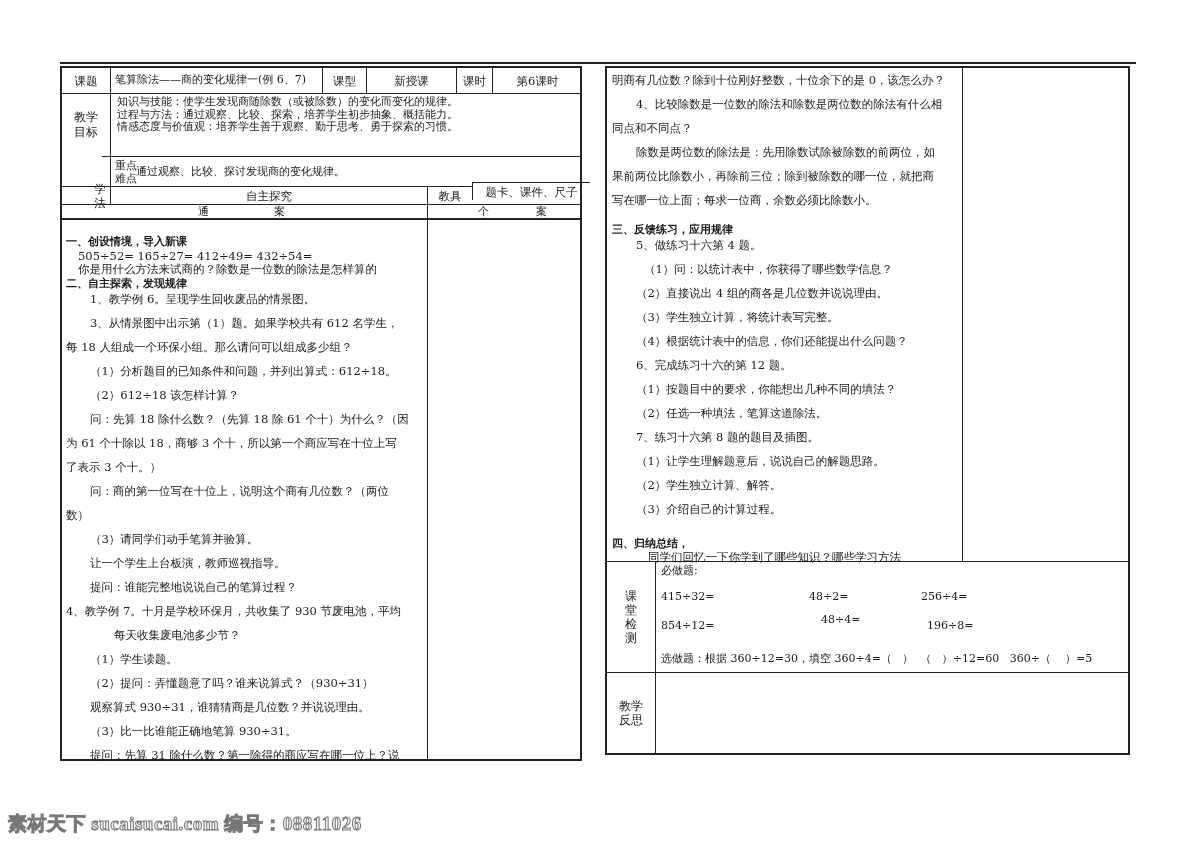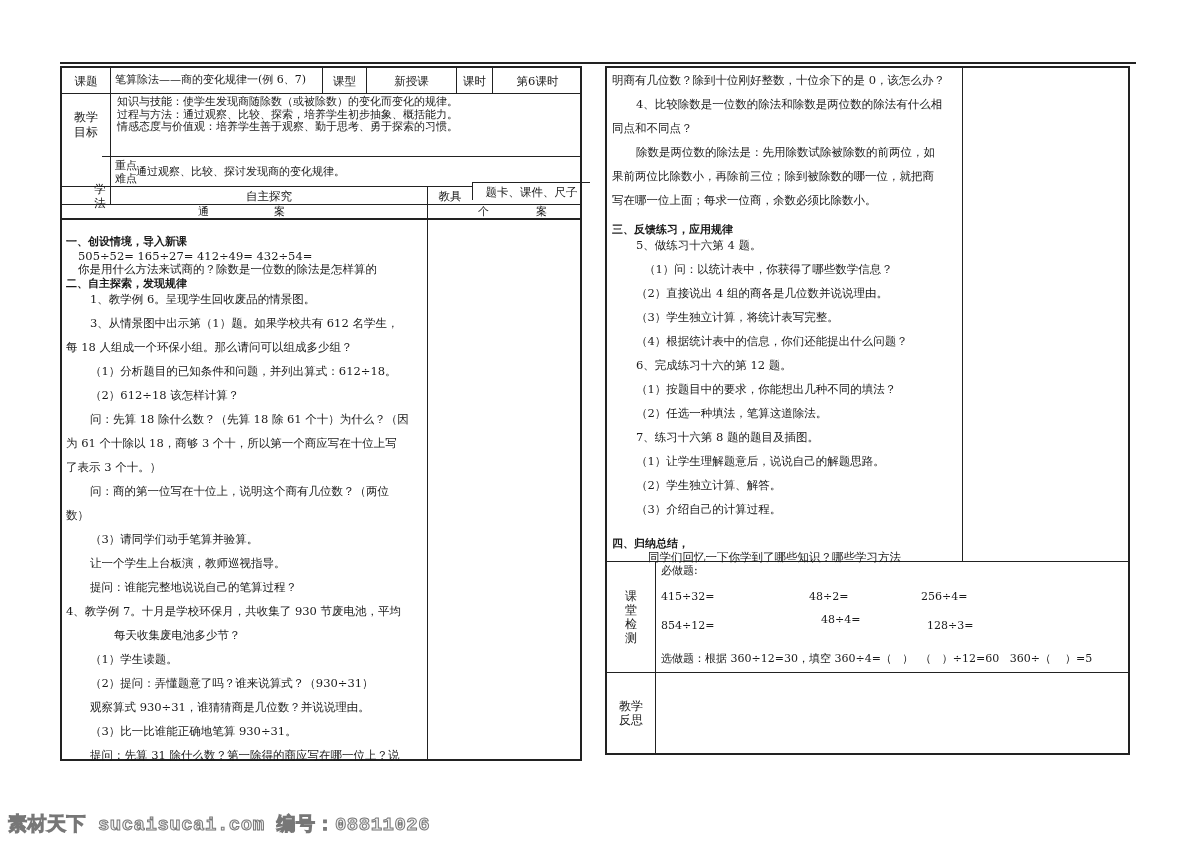--- a/index.html
+++ b/index.html
@@ -16,21 +16,21 @@
   .center { display: flex; align-items: center; justify-content: center; text-align: center; }
   .bl { border-left-width: 1px; }
   .bt { border-top-width: 1px; }
 
   .label-v { display: flex; flex-direction: column; align-items: center; justify-content: center; font-size: 12px; line-height: 15px; }
 
   .line { white-space: nowrap; position: absolute; font-size: 11.5px; }
   .bold { font-weight: bold; font-family: "DejaVu Sans", "Liberation Sans", sans-serif; font-size: 11px; text-align: right; }
 
   .watermark {
-    position: absolute; left: 8px; top: 811px; font-family: Liberation Mono, monospace;
+    position: absolute; left: 8px; top: 811px; font-family: Liberation Serif, serif;
     font-weight: bold; font-size: 19px; color: #f2f2f2; letter-spacing: 0.5px;
     -webkit-text-stroke: 1px #777;
   }
 </style>
 </head>
 <body>
 
 <div class="top-rule"></div>
 
 <div class="page left-page">
@@ -113,21 +113,21 @@
     <span>检</span>
     <span>测</span>
   </div>
   <div class="cell bt bl" style="left:48px;top:493px;width:473px;height:111px;font-size:11px;">
     <span style="position:absolute;left:5px;top:2px;">必做题:</span>
     <span style="position:absolute;left:5px;top:28px;">415÷32=</span>
     <span style="position:absolute;left:153px;top:28px;">48÷2=</span>
     <span style="position:absolute;left:265px;top:28px;">256÷4=</span>
     <span style="position:absolute;left:5px;top:57px;">854÷12=</span>
     <span style="position:absolute;left:165px;top:51px;">48÷4=</span>
-    <span style="position:absolute;left:271px;top:57px;">128÷3=</span>
+    <span style="position:absolute;left:271px;top:57px;">196÷8=</span>
     <span style="position:absolute;left:5px;top:90px;white-space:pre;">选做题：根据 360÷12=30，填空 360÷4=（   ）  （   ）÷12=60   360÷（    ）=5</span>
   </div>
 
   <div class="cell bt label-v" style="left:0;top:604px;width:48px;height:81px;font-size:12px;line-height:14px;">
     <span>教学</span>
     <span>反思</span>
   </div>
   <div class="cell bt bl" style="left:48px;top:604px;width:473px;height:81px;"></div>
 </div>
 

